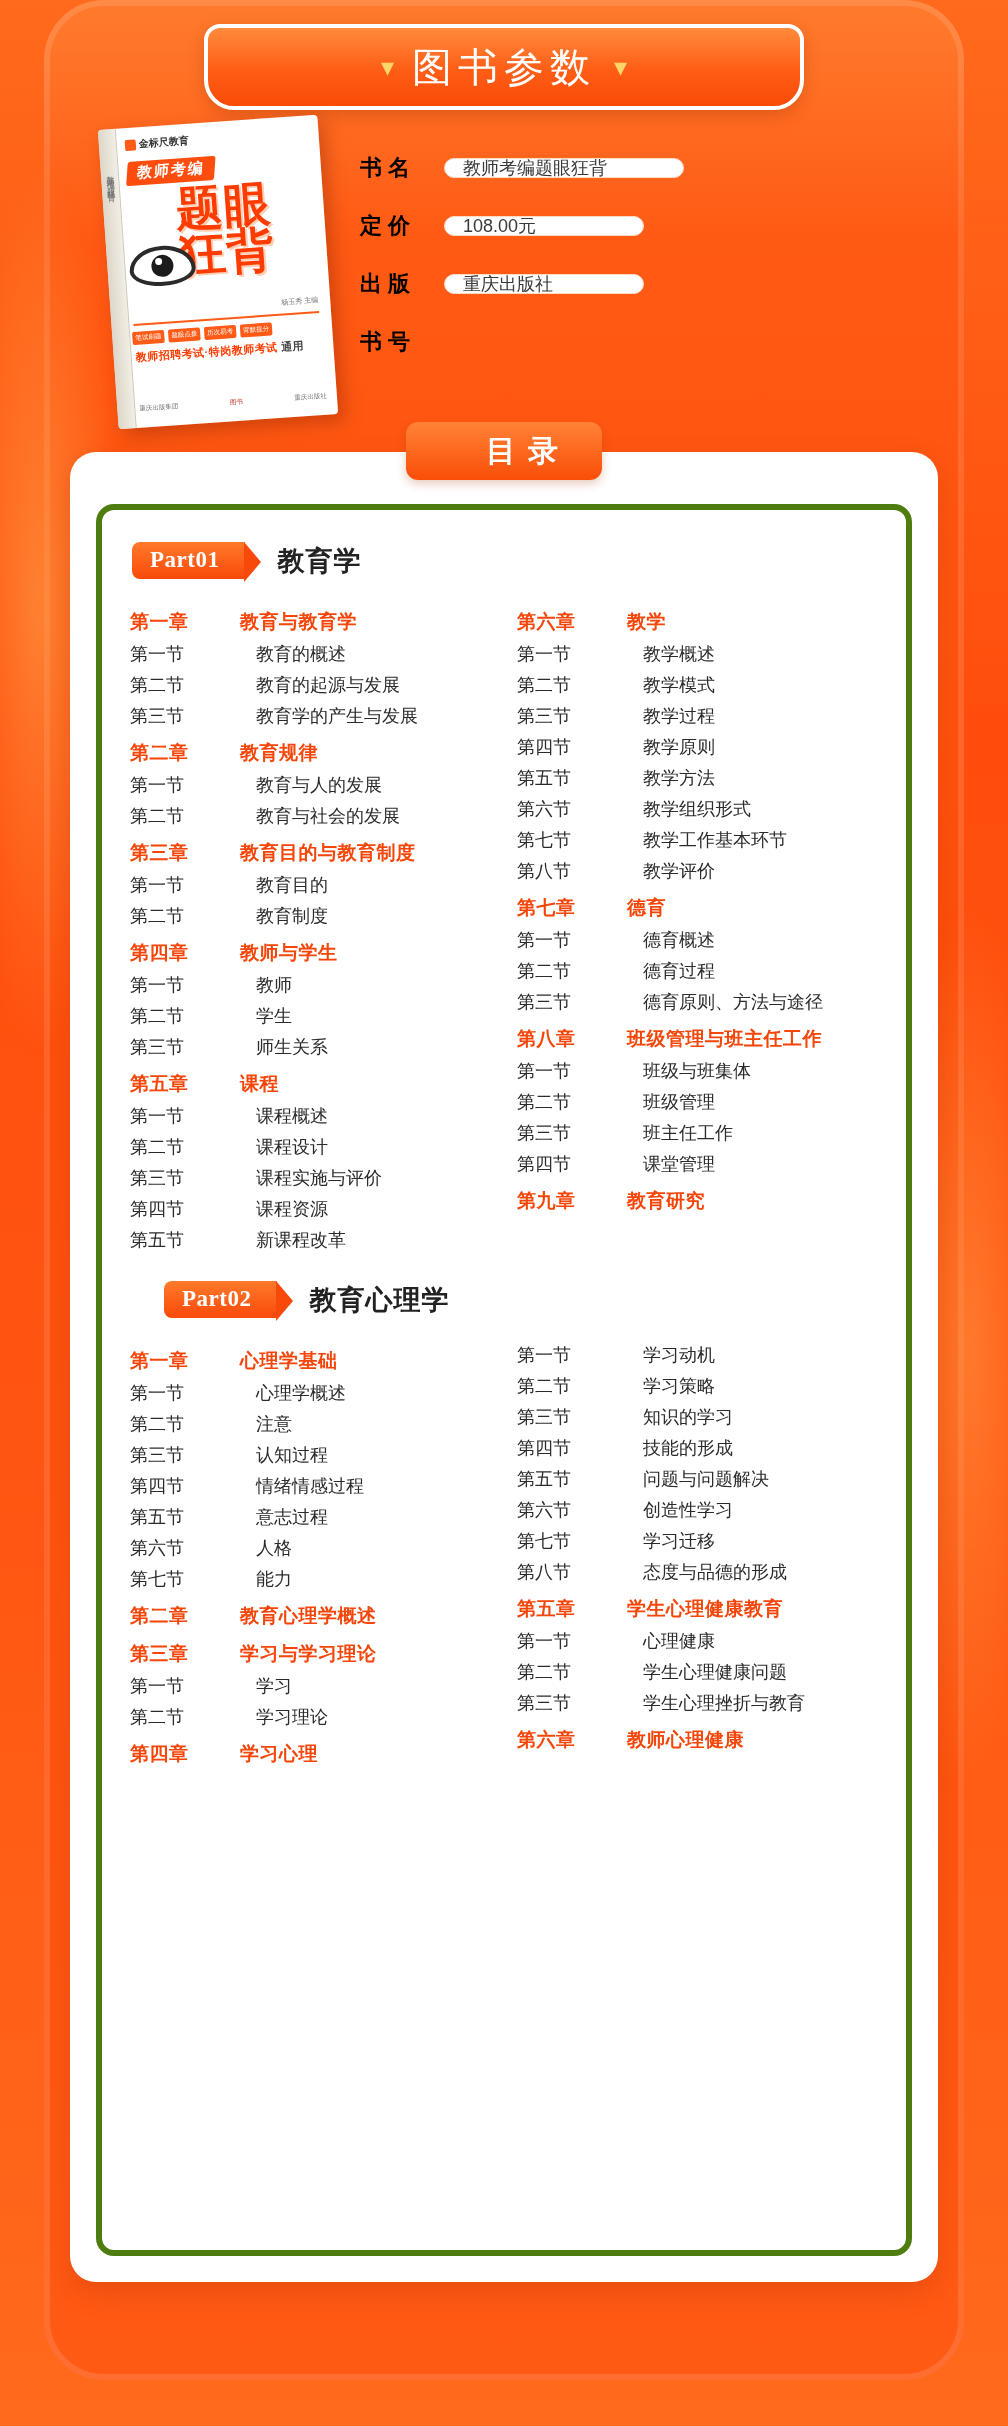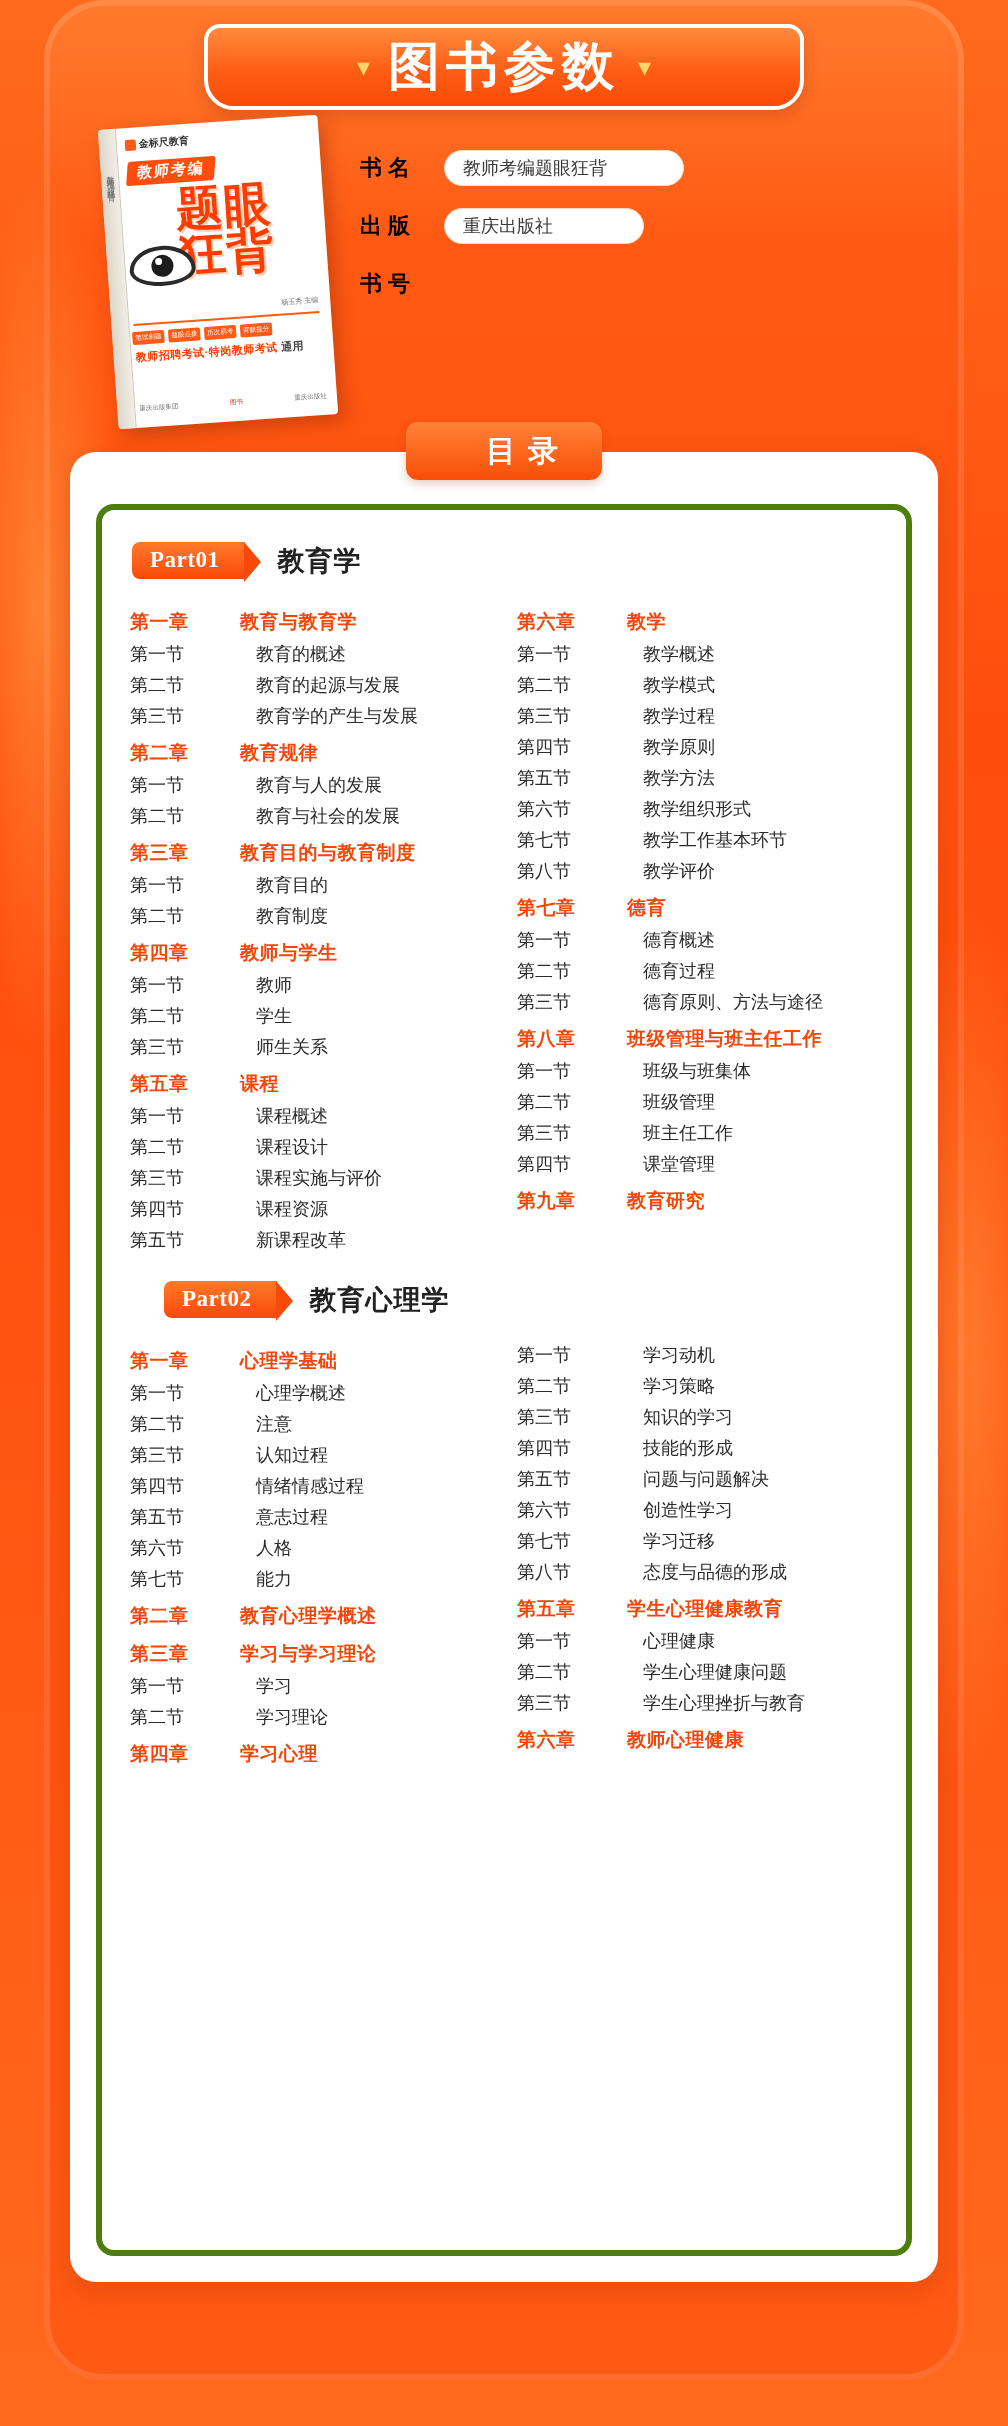--- a/index.html
+++ b/index.html
@@ -46,22 +46,22 @@
     width: 600px; height: 86px;
     background: linear-gradient(180deg,#ff8a3c 0%, #ff5d16 55%, #f94b06 100%);
     border: 4px solid #ffffff;
     border-radius: 16px 16px 30px 30px;
     display: flex; align-items: center; justify-content: center;
     gap: 18px;
     box-shadow: 0 6px 16px rgba(140,40,0,.25);
   }
   .header-banner .title {
     color: #ffffff;
-    font-size: 52px;
-    font-weight: bold;
+    font-size: 40px;
+    font-weight: normal;
     letter-spacing: 6px;
     text-align: right;
   }
   .chev {
     color: #ffd66b;
     font-size: 26px;
     font-weight: bold;
     line-height: 1;
   }
 
@@ -176,21 +176,21 @@
   .spec-label {
     color: #000000;
     font-size: 22px;
     font-weight: bold;
     letter-spacing: 6px;
     width: 84px;
     flex: 0 0 84px;
   }
   .spec-value {
     flex: 1;
-    height: 36px;
+    height: 20px;
     background: #ffffff;
     border-radius: 18px;
     border: 1px solid #ffd9c2;
     display: flex; align-items: center;
     padding: 0 18px;
     font-size: 18px;
     color: #3a3a3a;
   }
   .spec-value.short { flex: 0 0 200px; }
   .spec-value.mid { flex: 0 0 240px; }
@@ -324,20 +324,24 @@
       <span>重庆出版社</span>
     </div>
   </div>
 
   <div class="specs">
     <div class="spec-row">
       <div class="spec-label">书名</div>
       <div class="spec-value mid">教师考编题眼狂背</div>
     </div>
     <div class="spec-row">
+      <div class="spec-label">定价</div>
+      <div class="spec-value short">108.00元</div>
+    </div>
+    <div class="spec-row">
       <div class="spec-label">出版</div>
       <div class="spec-value short">重庆出版社</div>
     </div>
     <div class="spec-row">
       <div class="spec-label">书号</div>
     </div>
   </div>
 </div>
 
 <div class="content-card">

